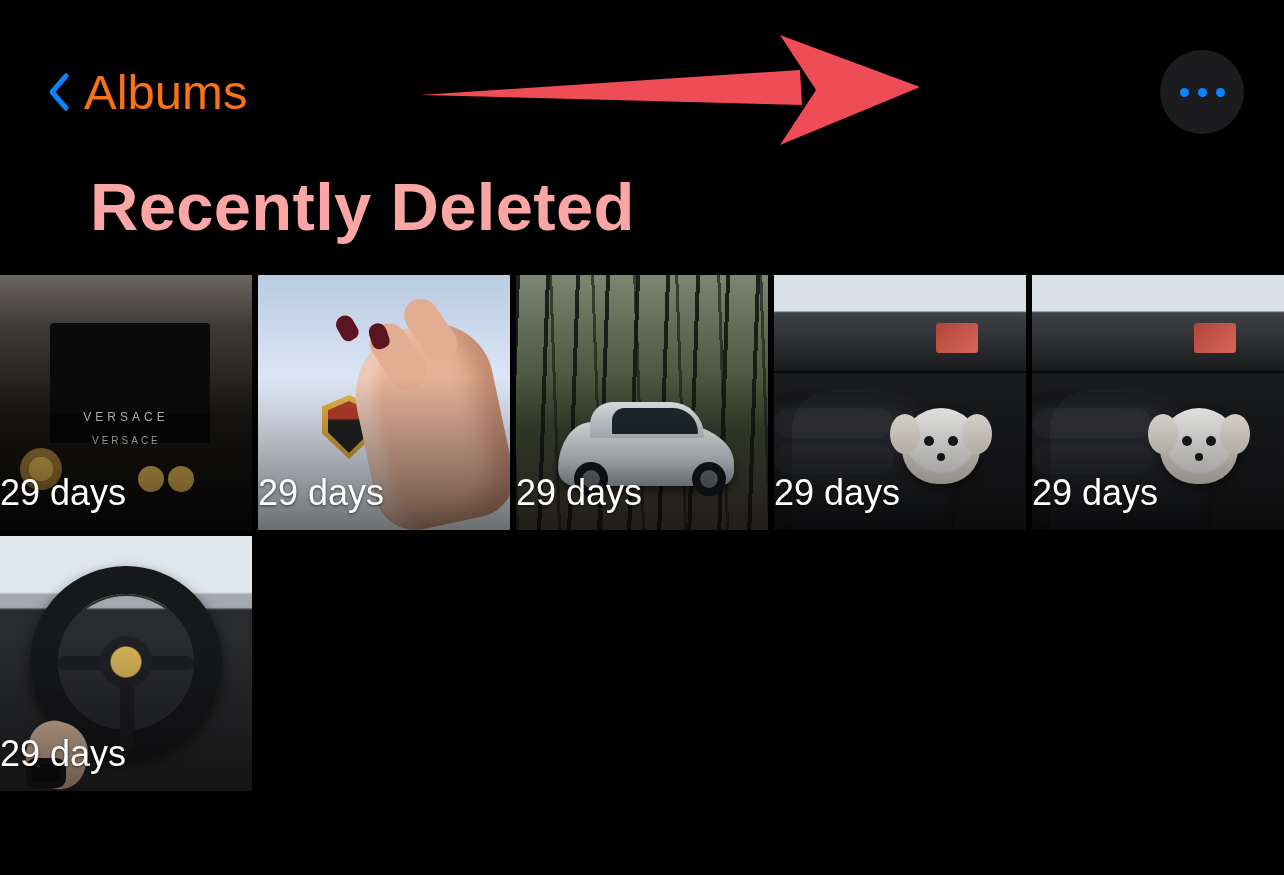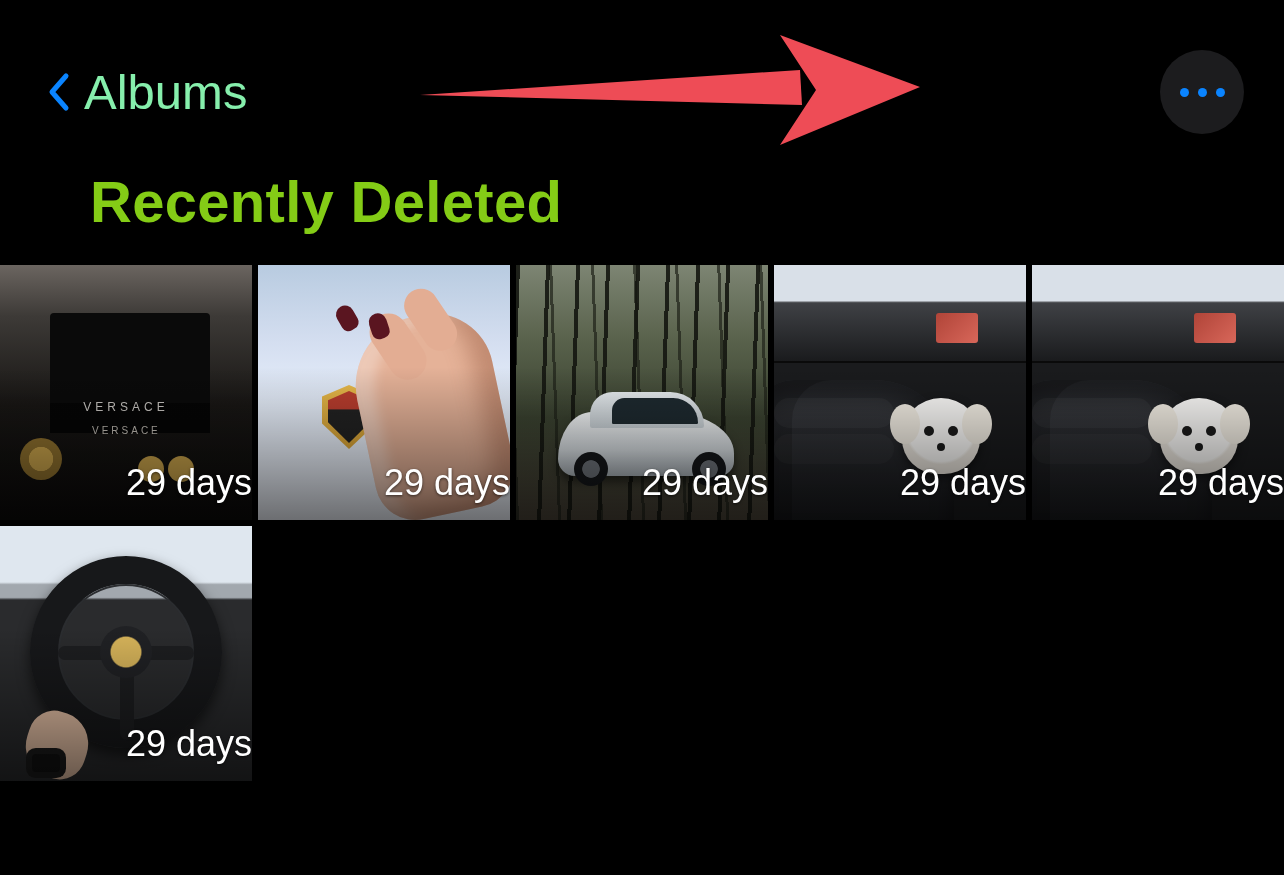--- a/index.html
+++ b/index.html
@@ -37,21 +37,21 @@
     }
     .chevron-back svg {
       stroke: #0a84ff;
       stroke-width: 5;
       fill: none;
       stroke-linecap: round;
       stroke-linejoin: round;
     }
     .back-label {
       font-size: 49px;
-      color: #86efac;
+      color: #f97316;
       font-weight: 400;
     }
     .nav-right {
       display: flex;
       align-items: center;
       gap: 22px;
     }
     .select-btn {
       background: #1c1c1e;
       border-radius: 40px;
@@ -78,23 +78,23 @@
       gap: 9px;
     }
     .more-dots span {
       width: 9px;
       height: 9px;
       border-radius: 50%;
       background: #0a84ff;
       display: block;
     }
     .page-title {
-      font-size: 58px;
+      font-size: 67px;
       font-weight: 700;
-      color: #84cc16;
+      color: #fca5a5;
       padding: 14px 90px 30px 90px;
       letter-spacing: 0.3px;
     }
     .photo-grid {
       display: grid;
       grid-template-columns: repeat(5, 252px);
       gap: 6px;
       padding: 0;
     }
     .photo-cell {
@@ -115,21 +115,21 @@
       right: 0;
       bottom: 0;
       height: 60%;
       background: linear-gradient(to top, rgba(0,0,0,0.55), rgba(0,0,0,0));
     }
     .days-label {
       position: absolute;
       bottom: 16px;
       left: 0;
       right: 0;
-      text-align: right;
+      text-align: left;
       font-size: 36px;
       color: #fff;
       font-weight: 400;
       text-shadow: 0 1px 3px rgba(0,0,0,0.6);
     }
 
     
     .thumb-versace {
       background: linear-gradient(180deg, #6b6560 0%, #3d3a37 20%, #181614 55%, #0b0a09 100%);
     }

